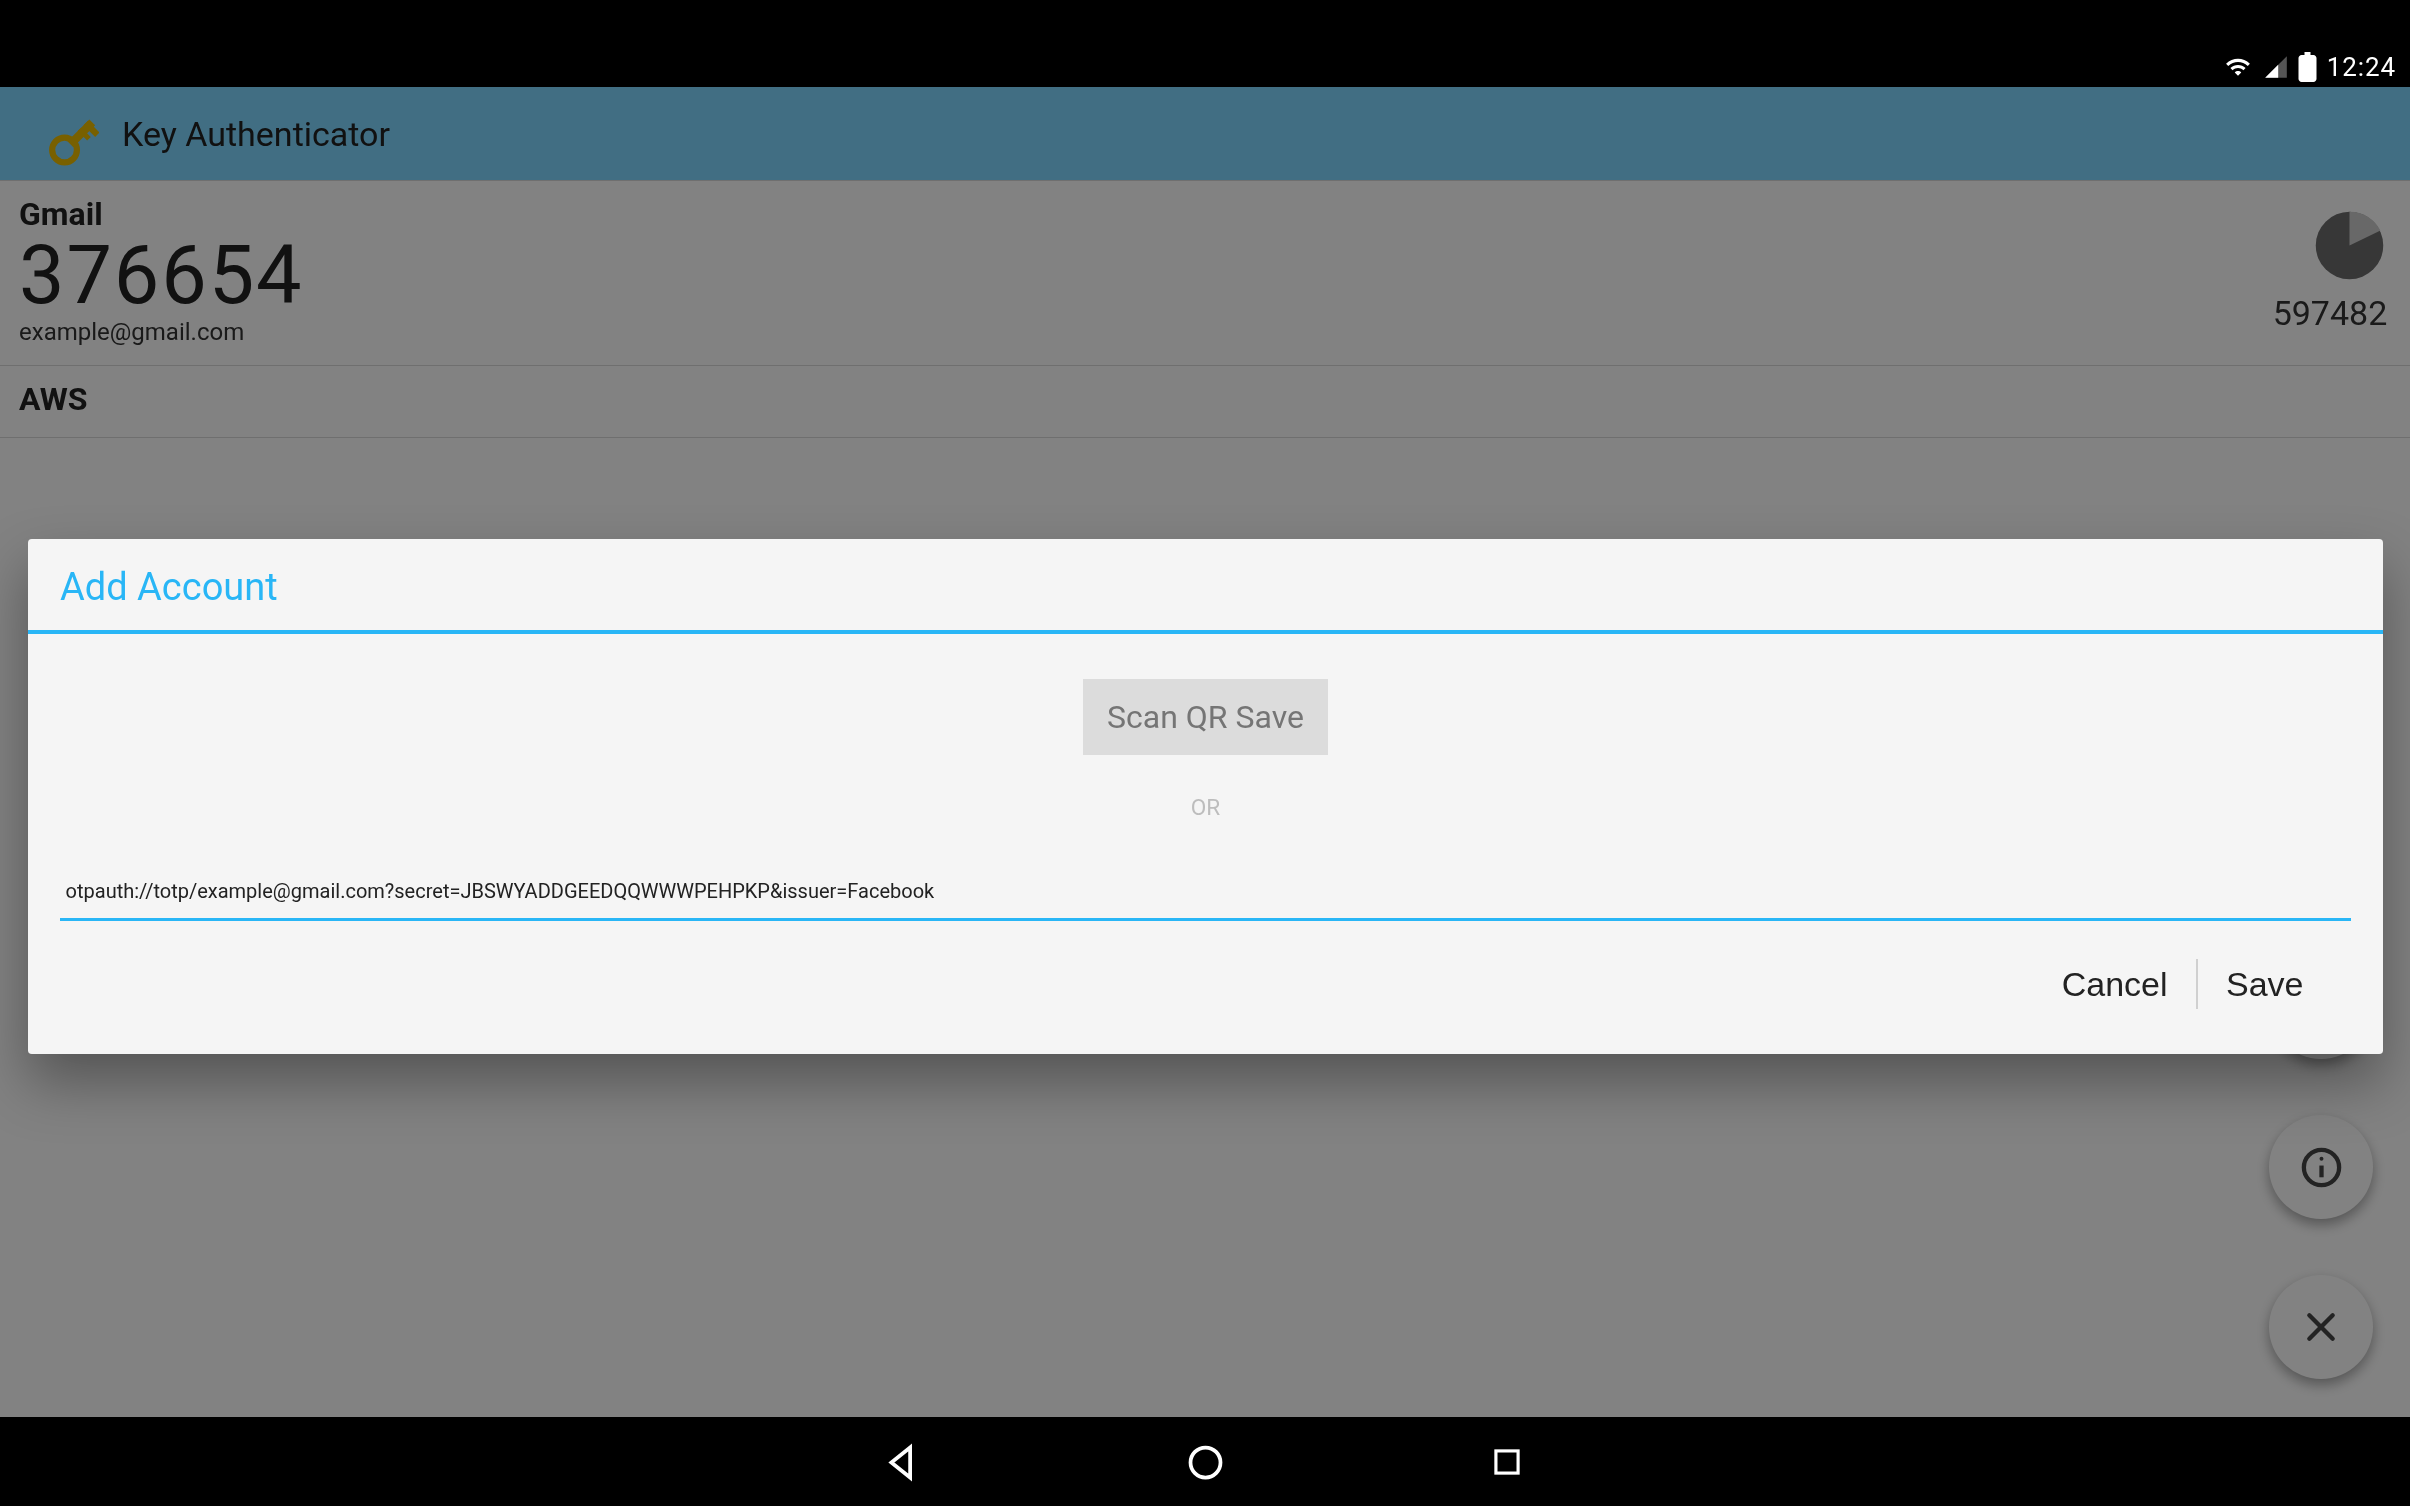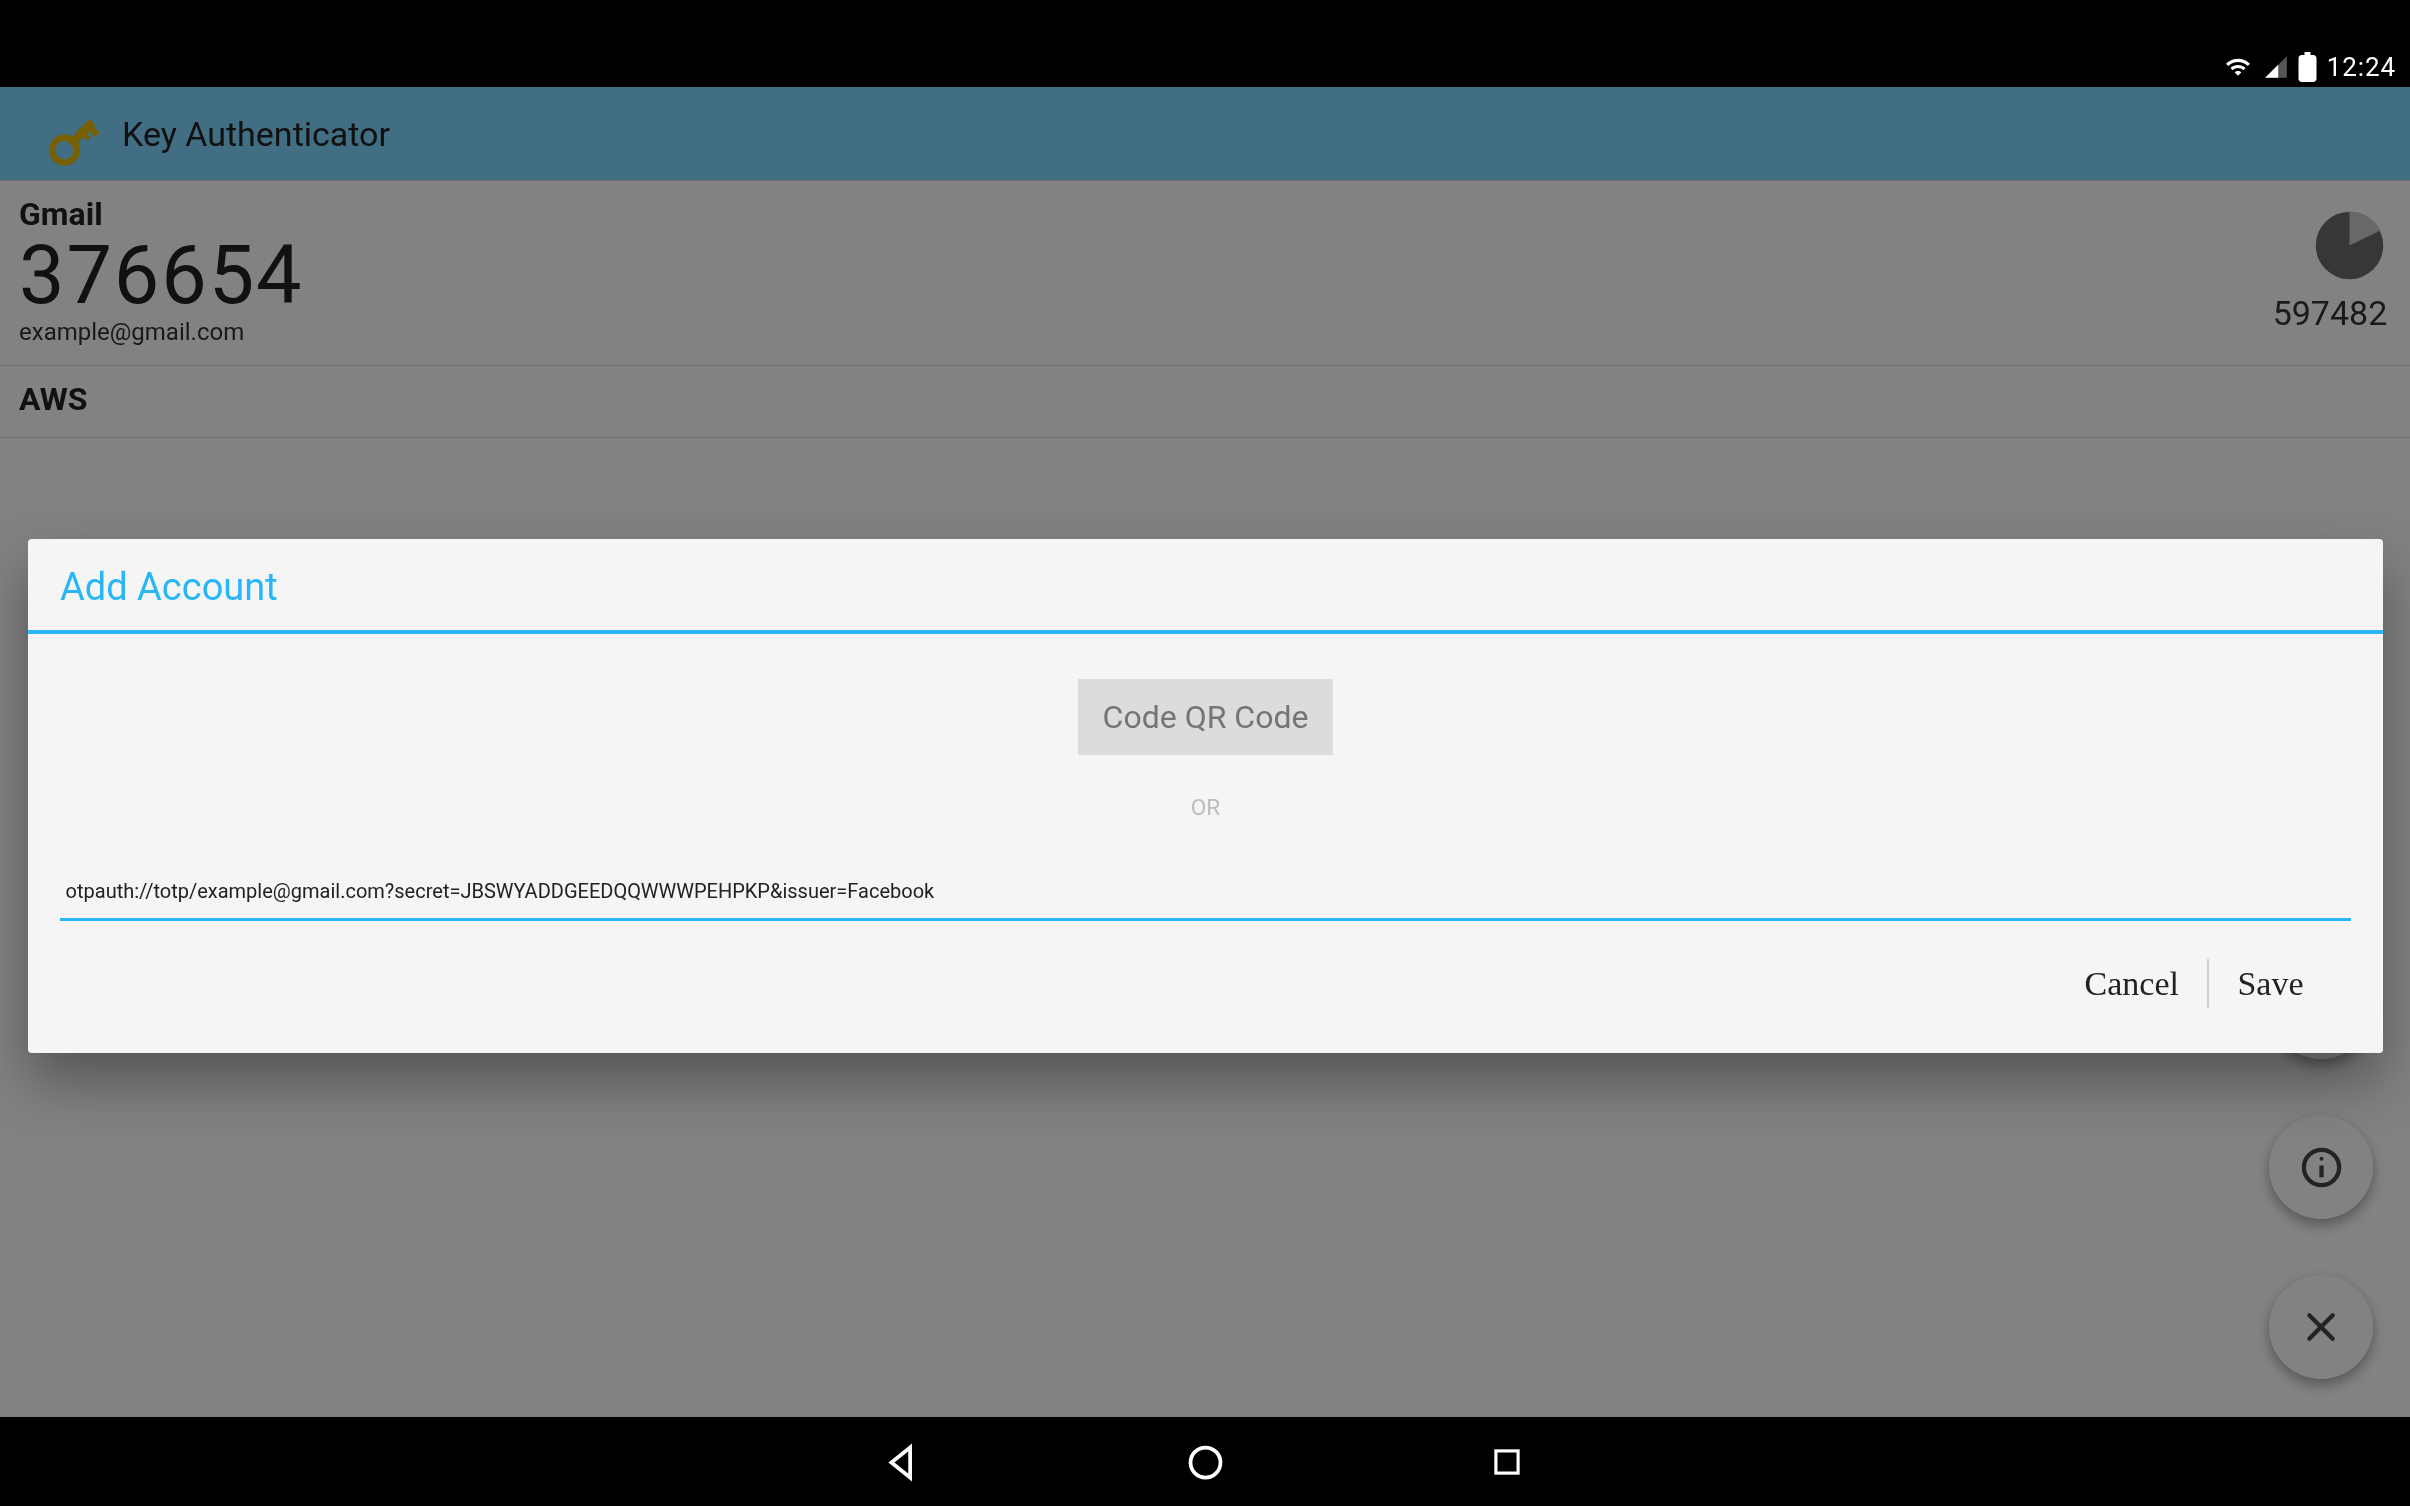--- a/index.html
+++ b/index.html
@@ -75,21 +75,21 @@
   }
   .or-divider .line { flex: 1; height: 1.9px; background: #d0d0d0; }
   .uri-input {
     width: 100%; border: none; border-bottom: 3.8px solid #29b6f6;
     background: transparent; font-size: 20px; padding: 11.3px 5.6px 15px; color: #222;
     outline: none; font-family: inherit;
   }
   .dialog-actions {
     display: flex; justify-content: flex-end; gap: 0; padding: 38px 55px 45px; font-size: 34px; color: #222;
   }
-  .dialog-actions .btn { background: none; border: none; font-size: 34px; color: #222; padding: 5.6px 24.5px; font-family: Liberation Serif, serif; cursor: pointer; }
+  .dialog-actions .btn { background: none; border: none; font-size: 34px; color: #222; padding: 5.6px 24.5px; font-family: Liberation Sans, sans-serif; cursor: pointer; }
   .dialog-actions .divider { width: 1.9px; background: #d0d0d0; margin: 0 3.8px; }
 
   
   .nav-bar { height: 90px; background: #000; display: flex; justify-content: center; align-items: center; gap: 245px; }
   .nav-btn { width: 56px; height: 56px; color: #fff; display:flex; align-items:center; justify-content:center; }
 </style>
 </head>
 <body>
 
 <div class="scale-wrapper">
@@ -182,21 +182,21 @@
             </svg>
       </div>
     </div>
 
     <div class="app-overlay"></div>
 
     <div class="dialog">
       <div class="dialog-title">Add Account</div>
       <div class="dialog-title-underline"></div>
       <div class="dialog-body">
-        <button class="scan-btn">Code QR Code</button>
+        <button class="scan-btn">Scan QR Save</button>
         <div class="or-divider">
           <div class="line"></div>
           <span>OR</span>
           <div class="line"></div>
         </div>
         <input class="uri-input" type="text" value="otpauth://totp/example@gmail.com?secret=JBSWYADDGEEDQQWWWPEHPKP&amp;issuer=Facebook" style="">
       </div>
       <div class="dialog-actions">
         <button class="btn">Cancel</button>
         <div class="divider"></div>

